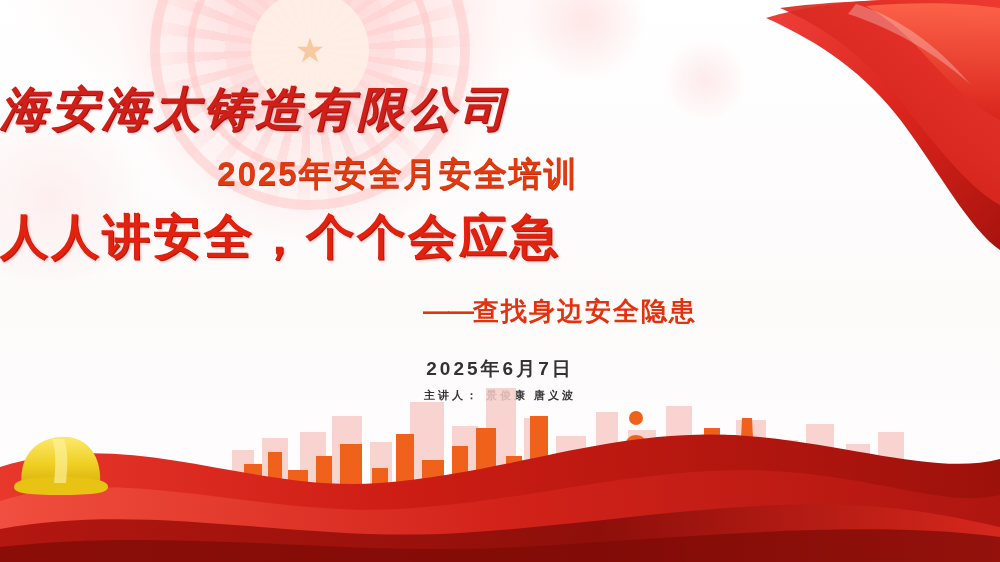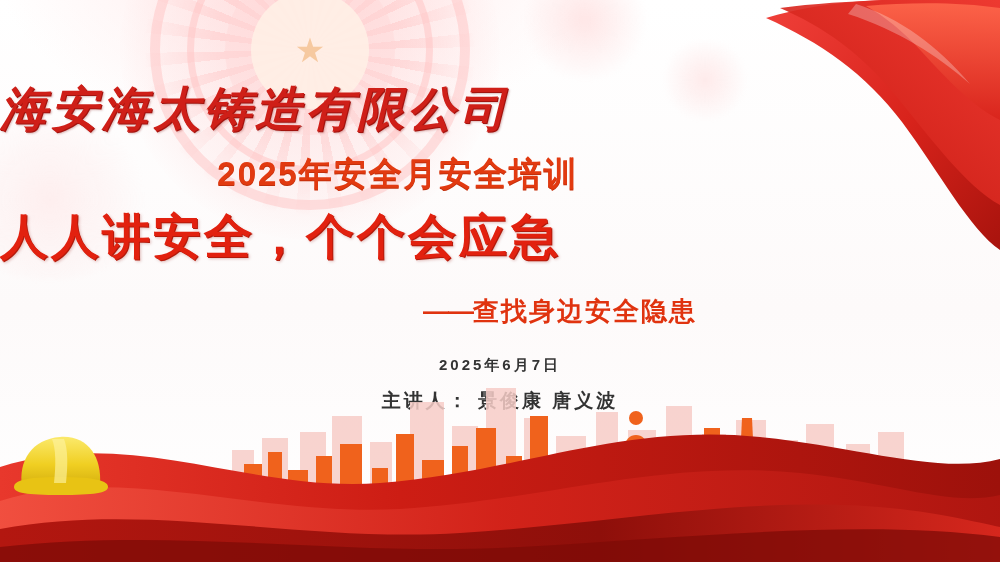--- a/index.html
+++ b/index.html
@@ -58,25 +58,25 @@
     text-shadow:1px 1px 0 #b31b0c,2px 2px 3px rgba(140,10,0,.25);
   }
   .tagline{
     position:absolute;left:0;top:294px;width:1000px;text-align:center;
     font-size:26px;font-weight:700;color:#e0330f;letter-spacing:2px;
     padding-left:120px;box-sizing:border-box;
   }
   .tagline .dash{letter-spacing:-1px;}
   .meta-date{
     position:absolute;left:0;top:356px;width:1000px;text-align:center;
-    font-size:15px;font-weight:700;color:#333333;letter-spacing:3px;
+    font-size:19px;font-weight:700;color:#333333;letter-spacing:3px;
   }
   .meta-speaker{
     position:absolute;left:0;top:388px;width:1000px;text-align:center;
-    font-size:19px;font-weight:700;color:#333333;letter-spacing:3px;
+    font-size:11px;font-weight:700;color:#333333;letter-spacing:3px;
   }
 
   
   .skyline{position:absolute;left:0;bottom:60px;width:1000px;height:130px;pointer-events:none;}
 
   
   .waves{position:absolute;left:0;bottom:0;width:1000px;height:165px;pointer-events:none;}
 
   
   .helmet{position:absolute;left:8px;bottom:55px;width:108px;height:82px;pointer-events:none;}

